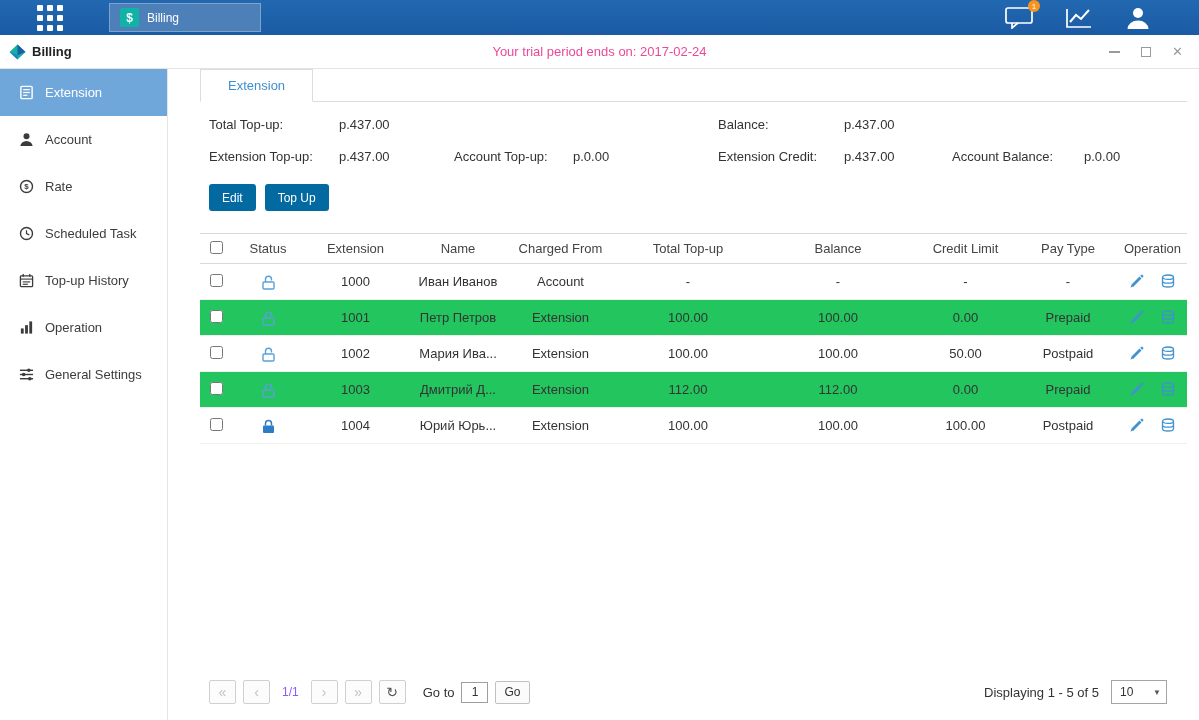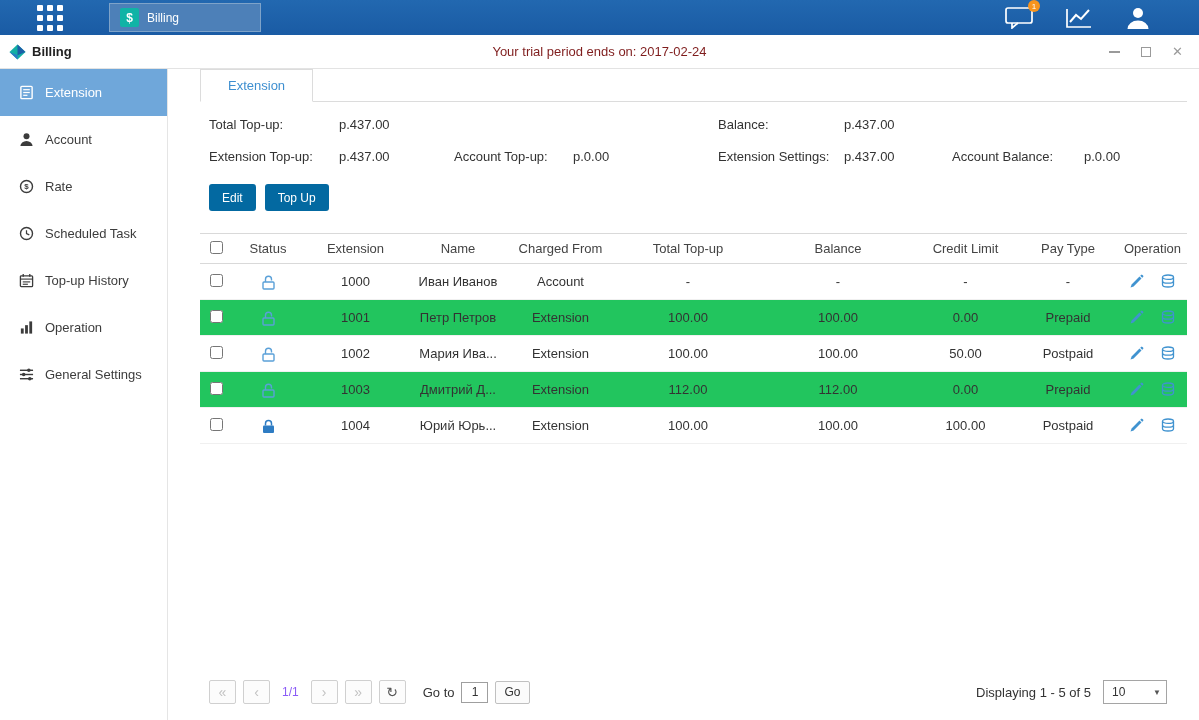--- a/index.html
+++ b/index.html
@@ -14,21 +14,21 @@
   .dollar-badge { width:19px; height:19px; background:#10b3a6; color:#fff; font-weight:bold; font-size:12px; display:flex; align-items:center; justify-content:center; border-radius:2px; }
   .topbar-tab-label { color:#fff; font-size:12px; }
   .topbar-right { margin-left:auto; display:flex; align-items:center; gap:32px; margin-right:48px; }
   .tb-icon { position:relative; cursor:pointer; display:flex; }
   .badge { position:absolute; top:-6px; right:-7px; background:#f7941e; color:#fff; font-size:8px; min-width:12px; height:12px; border-radius:50%; display:flex; align-items:center; justify-content:center; }
 
   
   .titlebar { flex:0 0 34px; height:34px; background:#fff; border-bottom:1px solid #e3e3e3; display:flex; align-items:center; position:relative; }
   .app-logo { margin-left:9px; display:flex; }
   .app-name { font-size:13px; font-weight:bold; color:#222; margin-left:6px; }
-  .trial { position:absolute; left:0; right:0; text-align:center; color:#7f1d1d; font-size:13px; pointer-events:none; }
+  .trial { position:absolute; left:0; right:0; text-align:center; color:#ec4899; font-size:13px; pointer-events:none; }
   .win-controls { margin-left:auto; display:flex; align-items:center; gap:21px; margin-right:16px; z-index:2; color:#9a9a9a; }
   .wc { cursor:pointer; font-size:13px; line-height:1; display:flex; align-items:center; }
   .wc-max { width:10px; height:10px; border:1px solid #9a9a9a; }
   .wc-min { width:11px; height:2px; background:#9a9a9a; }
 
   
   .app-body { flex:1; display:flex; min-height:0;gap:24px; }
   .sidebar { width:168px; flex:0 0 168px; border-right:1px solid #e5e5e5; background:#fff; }
   .side-item { height:47px; display:flex; align-items:center; gap:11px; padding-left:19px; font-size:13px; color:#3c3c3c; cursor:pointer; }
   .side-item svg { flex:0 0 auto; }
@@ -62,21 +62,21 @@
   
   .pager { flex:0 0 46px; display:flex; align-items:center; gap:7px; padding:0 20px 10px 9px; }
   .pg-btn { width:27px; height:24px; border:1px solid #d0d0d0; background:#fcfcfc; border-radius:2px; display:flex; align-items:center; justify-content:center; color:#c2c2c2; font-size:14px; cursor:default; user-select:none; }
   .pg-btn.enabled { color:#555; cursor:pointer; }
   .page-ind { font-size:12px; color:#8b5cf6; margin:0 5px; }
   .goto-label { font-size:13px; color:#333; margin-left:10px; }
   .goto-input { width:27px; height:21px; border:1px solid #9f9f9f; text-align:center; font-size:12px; font-family:inherit; color:#333; }
   .go-btn { height:23px; border:1px solid #c0c0c0; background:#fbfbfb; padding:0 8px; font-size:12px; border-radius:2px; font-family:inherit; color:#333; cursor:pointer; }
   .pager-right { margin-left:auto; display:flex; align-items:center; gap:12px;text-align:right; }
   .displaying { font-size:13px; color:#333; }
-  .size-select { width:64px; height:24px; border:1px solid #a5a5a5; display:flex; align-items:center; justify-content:space-between; padding:0 5px 0 8px; font-size:12px; color:#333; background:#fff; cursor:pointer; }
+  .size-select { width:56px; height:24px; border:1px solid #a5a5a5; display:flex; align-items:center; justify-content:space-between; padding:0 5px 0 8px; font-size:12px; color:#333; background:#fff; cursor:pointer; }
   .caret { font-size:8px; color:#555; }
 </style>
 </head>
 <body>
 
 <div class="app">
 
   <div class="topbar">
     <div class="apps-grid">
       <svg width="28" height="26" viewBox="0 0 28 26">
@@ -218,21 +218,21 @@
         <span></span>
           <span></span>
         <span class="lbl">Balance:</span>
         <span class="val">p.437.00</span>
         <span></span>
           <span></span>
         <span class="lbl">Extension Top-up:</span>
         <span class="val">p.437.00</span>
         <span class="lbl">Account Top-up:</span>
         <span class="val">p.0.00</span>
-        <span class="lbl">Extension Settings:</span>
+        <span class="lbl">Extension Credit:</span>
         <span class="val">p.437.00</span>
         <span class="lbl">Account Balance:</span>
         <span class="val">p.0.00</span>
       </div>
 
       <div class="actions">
         <button class="btn-primary">Edit</button>
         <button class="btn-primary">Top Up</button>
       </div>
 

